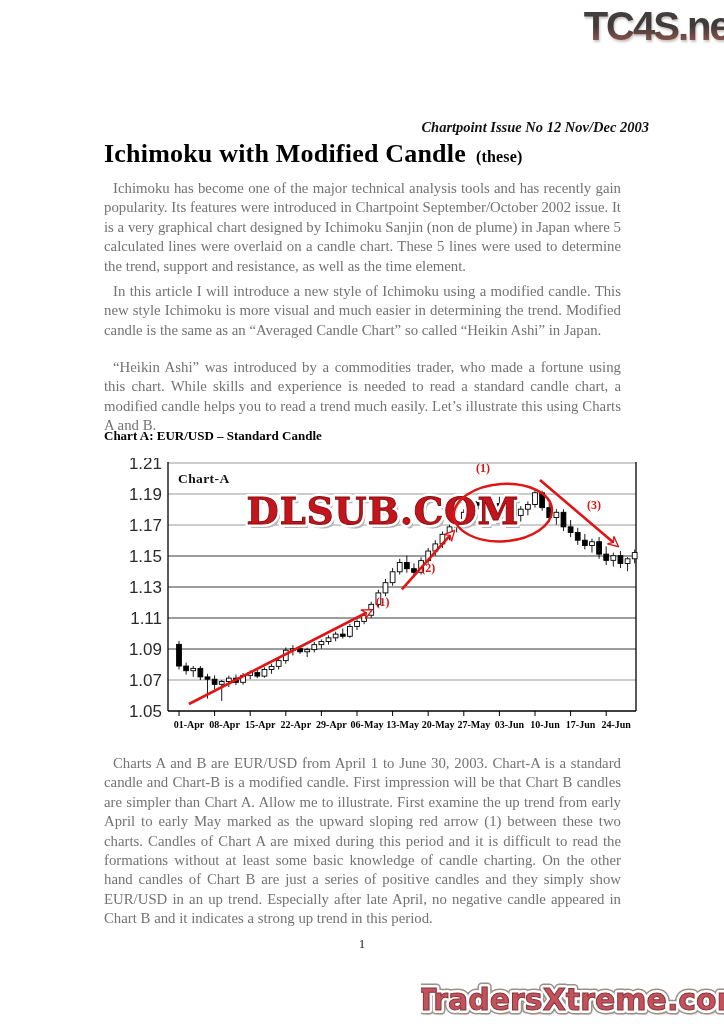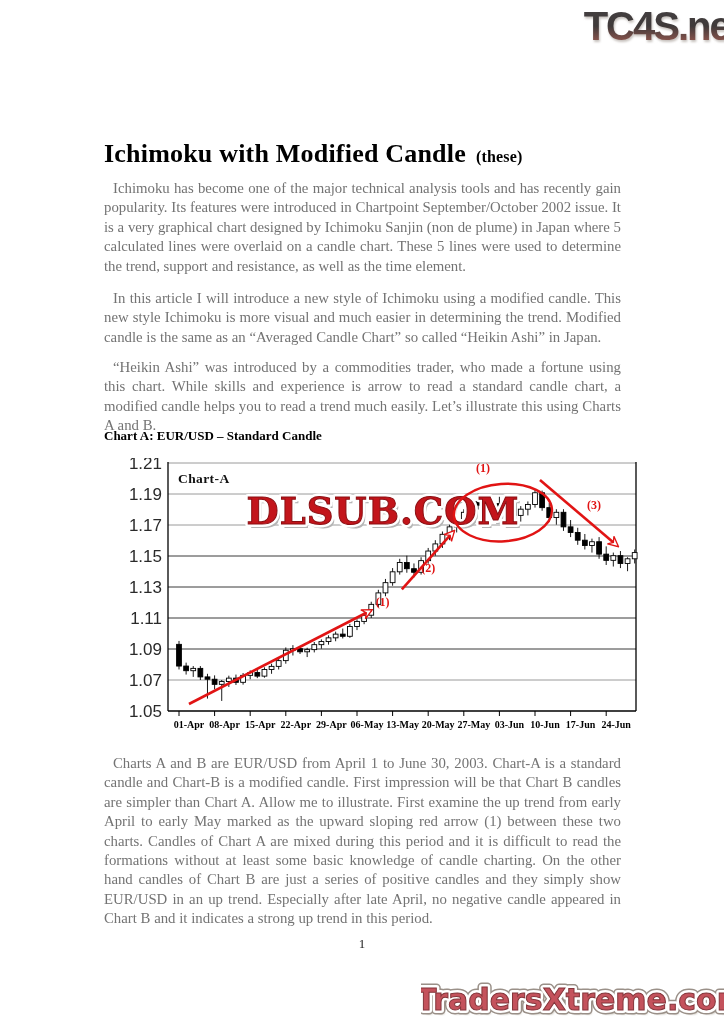--- a/index.html
+++ b/index.html
@@ -29,27 +29,28 @@
         <stop offset="100%" stop-color="#9c6a60"></stop>
       </linearGradient>
       <filter id="softblur" x="-20%" y="-20%" width="140%" height="140%">
         <feGaussianBlur stdDeviation="1.3"></feGaussianBlur>
       </filter>
     </defs>
     <text x="206" y="40" text-anchor="end" filter="url(#softblur)" style="font-family:'Liberation Sans',sans-serif;font-weight:bold;font-size:40px;letter-spacing:-2px;fill:#c7c2be;" transform="translate(1,2)">TC4S.net</text>
     <text x="206" y="40" text-anchor="end" style="font-family:'Liberation Sans',sans-serif;font-weight:bold;font-size:40px;letter-spacing:-2px;fill:url(#tcgrad);">TC4S.net</text>
   </svg>
 
+  <div class="abs issue-line">Chartpoint Issue No 12 Nov/Dec 2003</div>
   <div class="abs page-title">
     <span>Ichimoku with Modified Candle</span><span class="part">(these)</span>
   </div>
 
   <p class="abs body-text" style="top:179px;margin:0;">Ichimoku has become one of the major technical analysis tools and has recently gain popularity. Its features were introduced in Chartpoint September/October 2002 issue. It is a very graphical chart designed by Ichimoku Sanjin (non de plume) in Japan where 5 calculated lines were overlaid on a candle chart. These 5 lines were used to determine the trend, support and resistance, as well as the time element.</p>
-  <p class="abs body-text" style="top:289px;margin:0;">In this article I will introduce a new style of Ichimoku using a modified candle. This new style Ichimoku is more visual and much easier in determining the trend. Modified candle is the same as an “Averaged Candle Chart” so called “Heikin Ashi” in Japan.</p>
-  <p class="abs body-text" style="top:358px;margin:0;">“Heikin Ashi” was introduced by a commodities trader, who made a fortune using this chart. While skills and experience is arrow to read a standard candle chart, a modified candle helps you to read a trend much easily. Let’s illustrate this using Charts A and B.</p>
+  <p class="abs body-text" style="top:282px;margin:0;">In this article I will introduce a new style of Ichimoku using a modified candle. This new style Ichimoku is more visual and much easier in determining the trend. Modified candle is the same as an “Averaged Candle Chart” so called “Heikin Ashi” in Japan.</p>
+  <p class="abs body-text" style="top:358px;margin:0;">“Heikin Ashi” was introduced by a commodities trader, who made a fortune using this chart. While skills and experience is needed to read a standard candle chart, a modified candle helps you to read a trend much easily. Let’s illustrate this using Charts A and B.</p>
   <div class="abs chart-heading">Chart A: EUR/USD – Standard Candle</div>
 
   <div class="abs chart-figure">
     <svg id="chartA" width="524" height="284" viewBox="0 0 524 284">
         <defs>
           <marker id="arrowhead" viewBox="0 0 10 10" refX="8.2" refY="5" markerWidth="4.6" markerHeight="4.6" orient="auto">
             <path d="M0.6,0.8 L9.2,5 L0.6,9.2 L3.6,5 Z" fill="#ffffff" stroke="#e11414" stroke-width="1.1"></path>
           </marker>
         </defs>
         <line x1="52" y1="5" x2="520" y2="5" stroke="#9a9a9a" stroke-width="1"></line>

